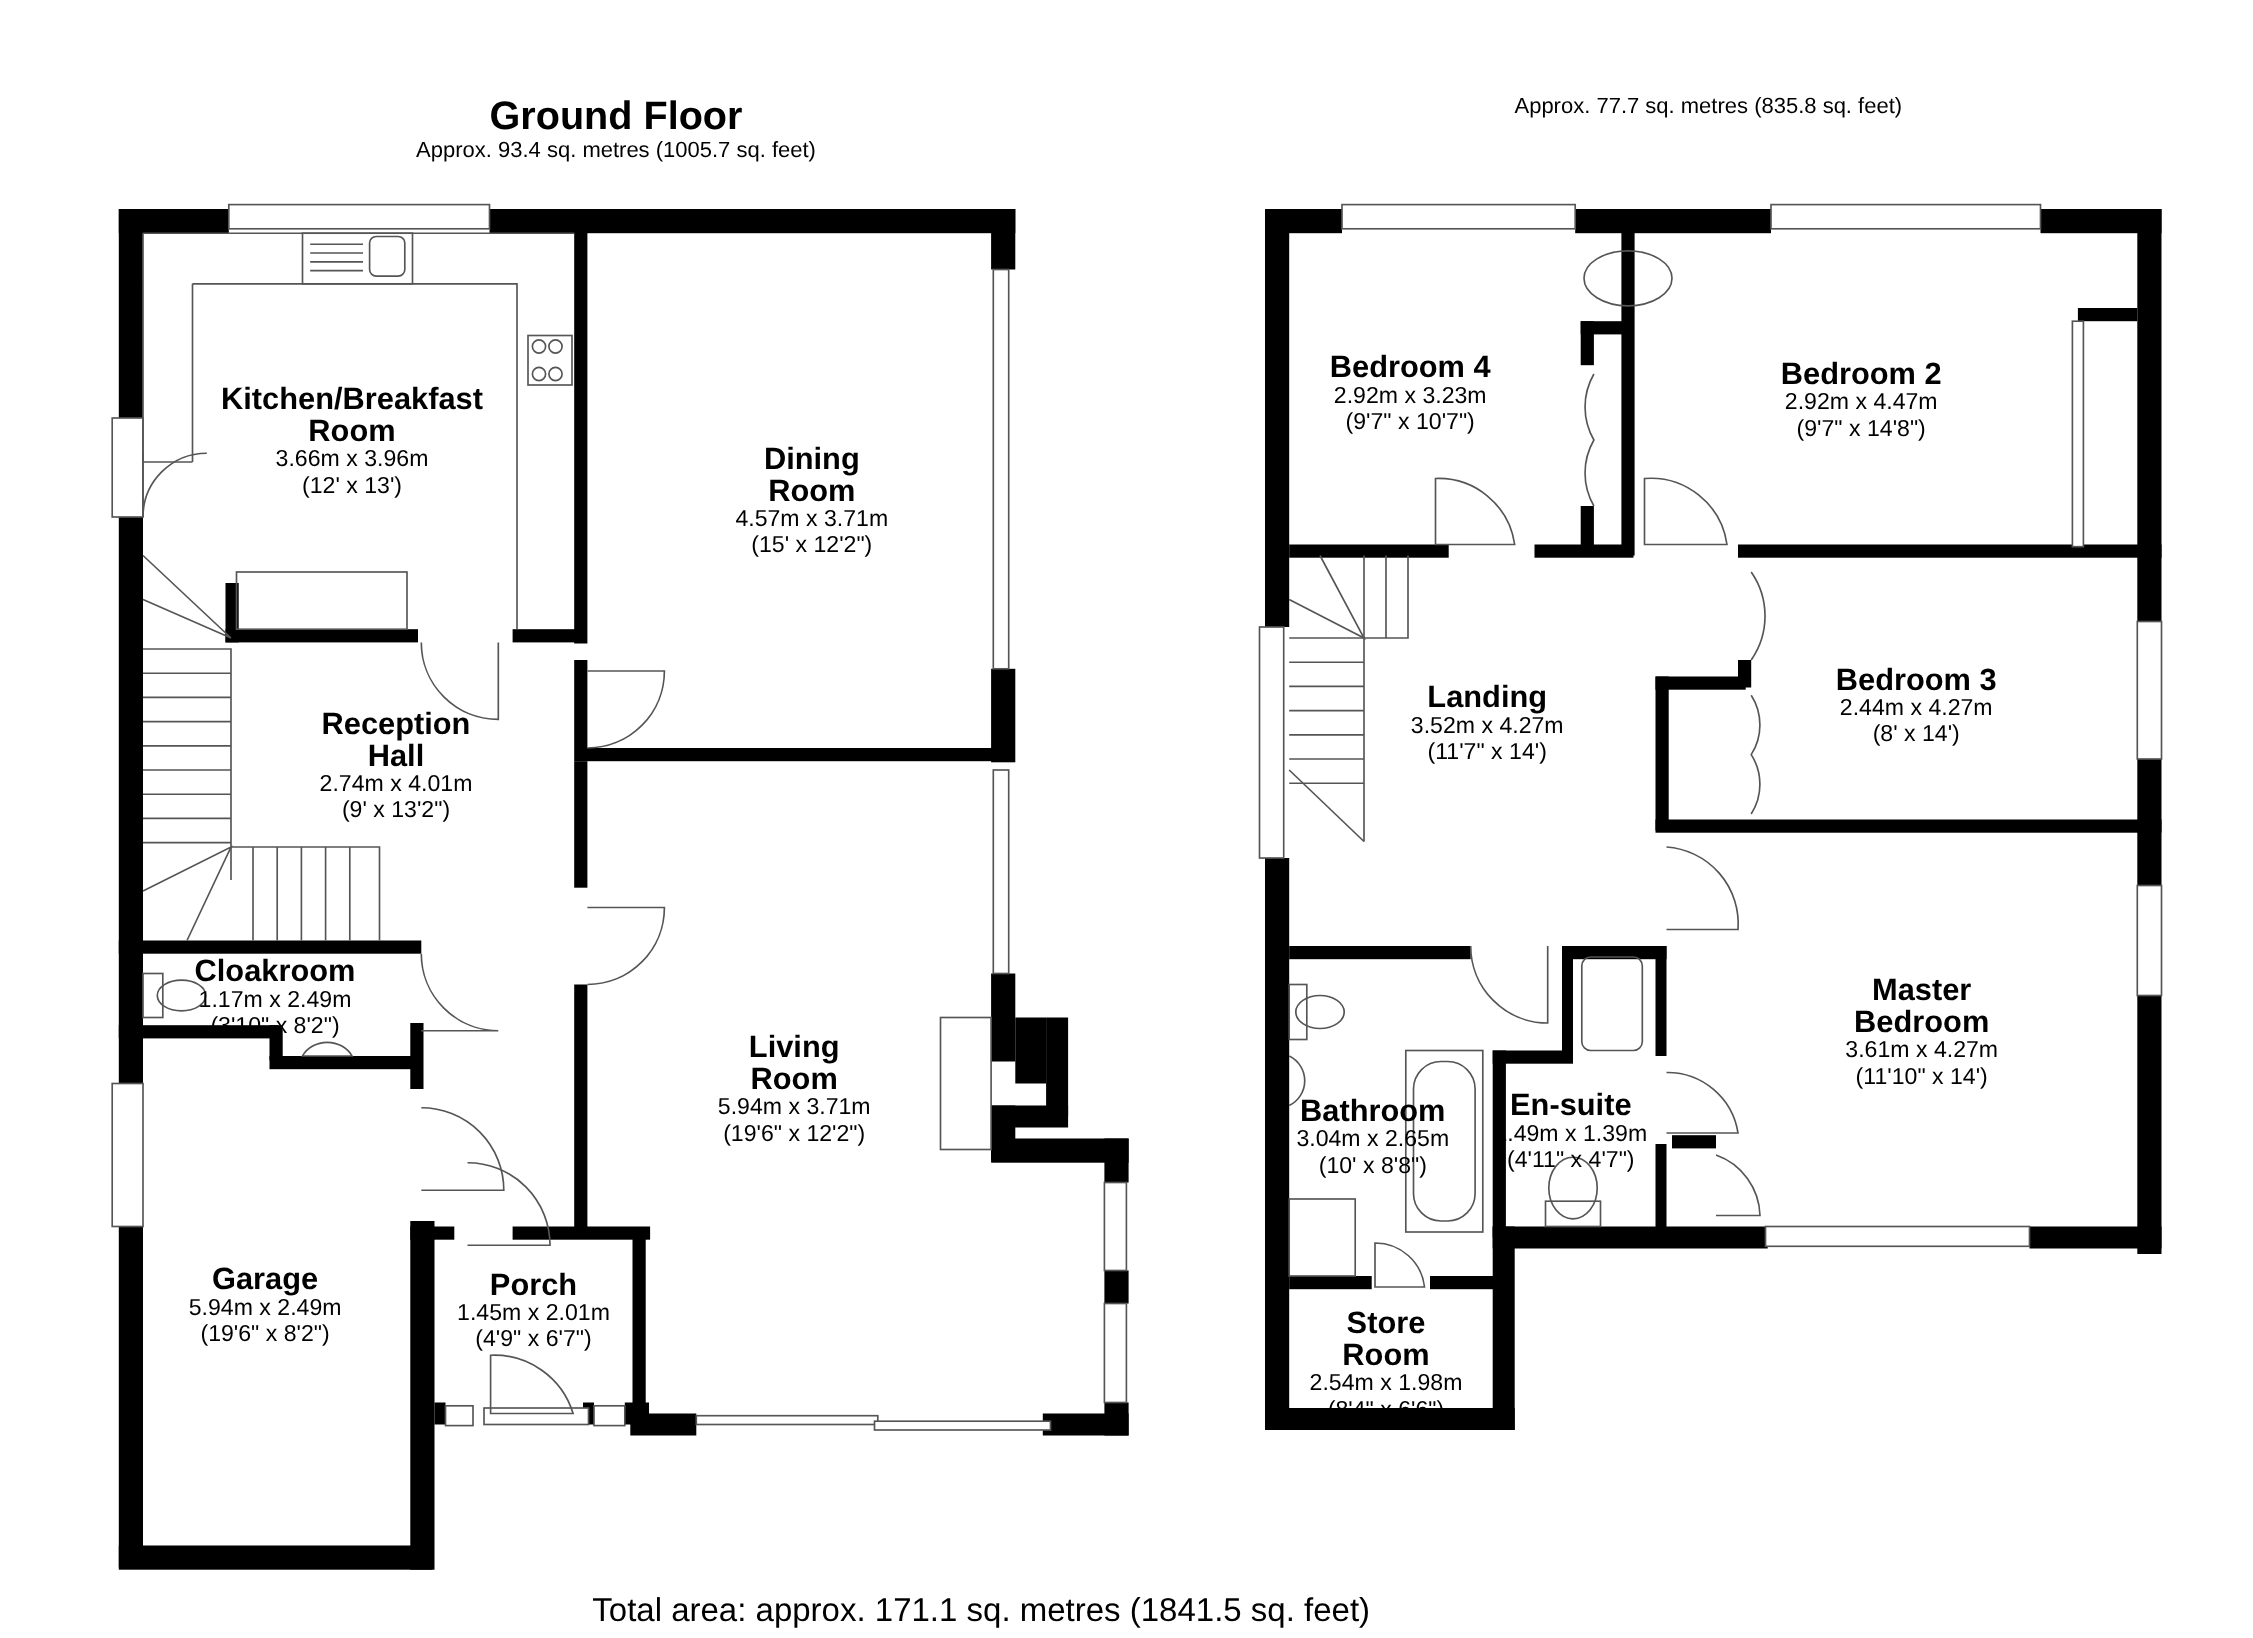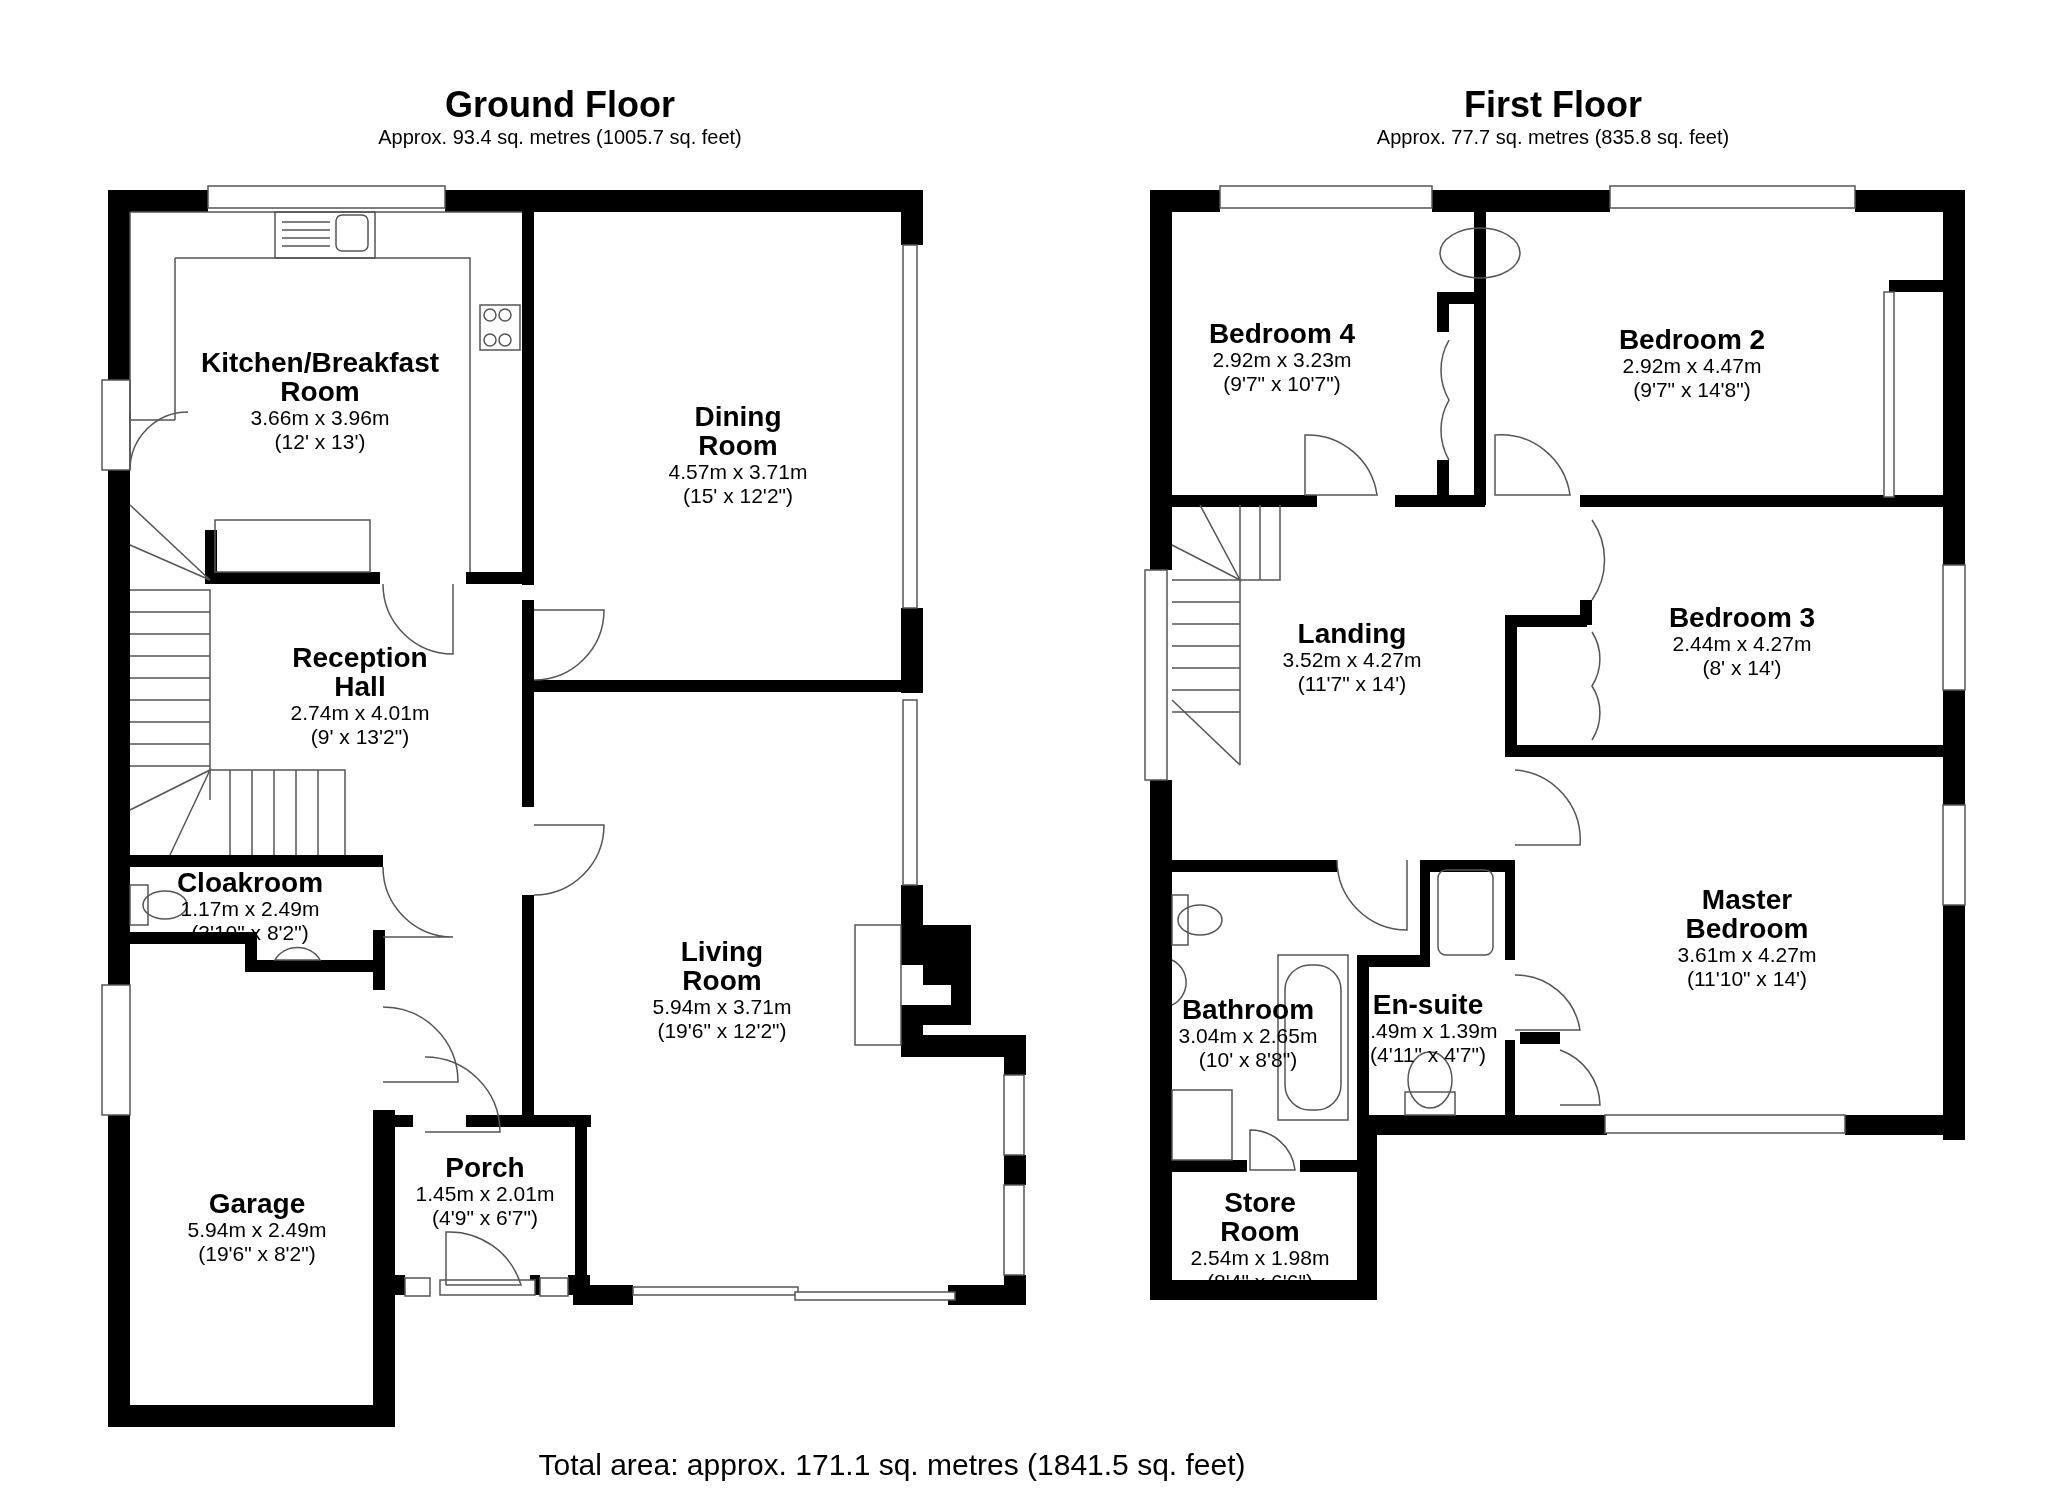--- a/index.html
+++ b/index.html
@@ -218,21 +218,20 @@
     <ellipse class="line" cx="1430" cy="1080" rx="22" ry="28"></ellipse>
     <rect class="line" x="1405" y="1092" width="50" height="23"></rect>
   </g>
 </svg>
 
 <div class="floor-title" style="left:260px; top:85px;">
   <span class="t">Ground Floor</span>
   <span class="s">Approx. 93.4 sq. metres (1005.7 sq. feet)</span>
 </div>
 <div class="floor-title" style="left:1253px; top:85px;">
-  <span class="t">First Floor</span>
   <span class="s">Approx. 77.7 sq. metres (835.8 sq. feet)</span>
 </div>
 
 <div class="room-label" style="left:320px; top:348px;">
   <span class="n">Kitchen/Breakfast</span>
   <span class="n">Room</span>
   <span class="d">3.66m x 3.96m</span>
   <span class="d">(12' x 13')</span>
 </div>
 <div class="room-label" style="left:722px; top:402px;margin-left:16px;">
@@ -251,21 +250,21 @@
   <span class="n">Cloakroom</span>
   <span class="d">1.17m x 2.49m</span>
   <span class="d">(3'10" x 8'2")</span>
 </div>
 <div class="room-label" style="left:722px; top:937px;">
   <span class="n">Living</span>
   <span class="n">Room</span>
   <span class="d">5.94m x 3.71m</span>
   <span class="d">(19'6" x 12'2")</span>
 </div>
-<div class="room-label" style="left:257px; top:1148px;margin-top:41px;">
+<div class="room-label" style="left:241px; top:1148px;">
   <span class="n">Garage</span>
   <span class="d">5.94m x 2.49m</span>
   <span class="d">(19'6" x 8'2")</span>
 </div>
 <div class="room-label" style="left:485px; top:1153px;">
   <span class="n">Porch</span>
   <span class="d">1.45m x 2.01m</span>
   <span class="d">(4'9" x 6'7")</span>
 </div>
 

